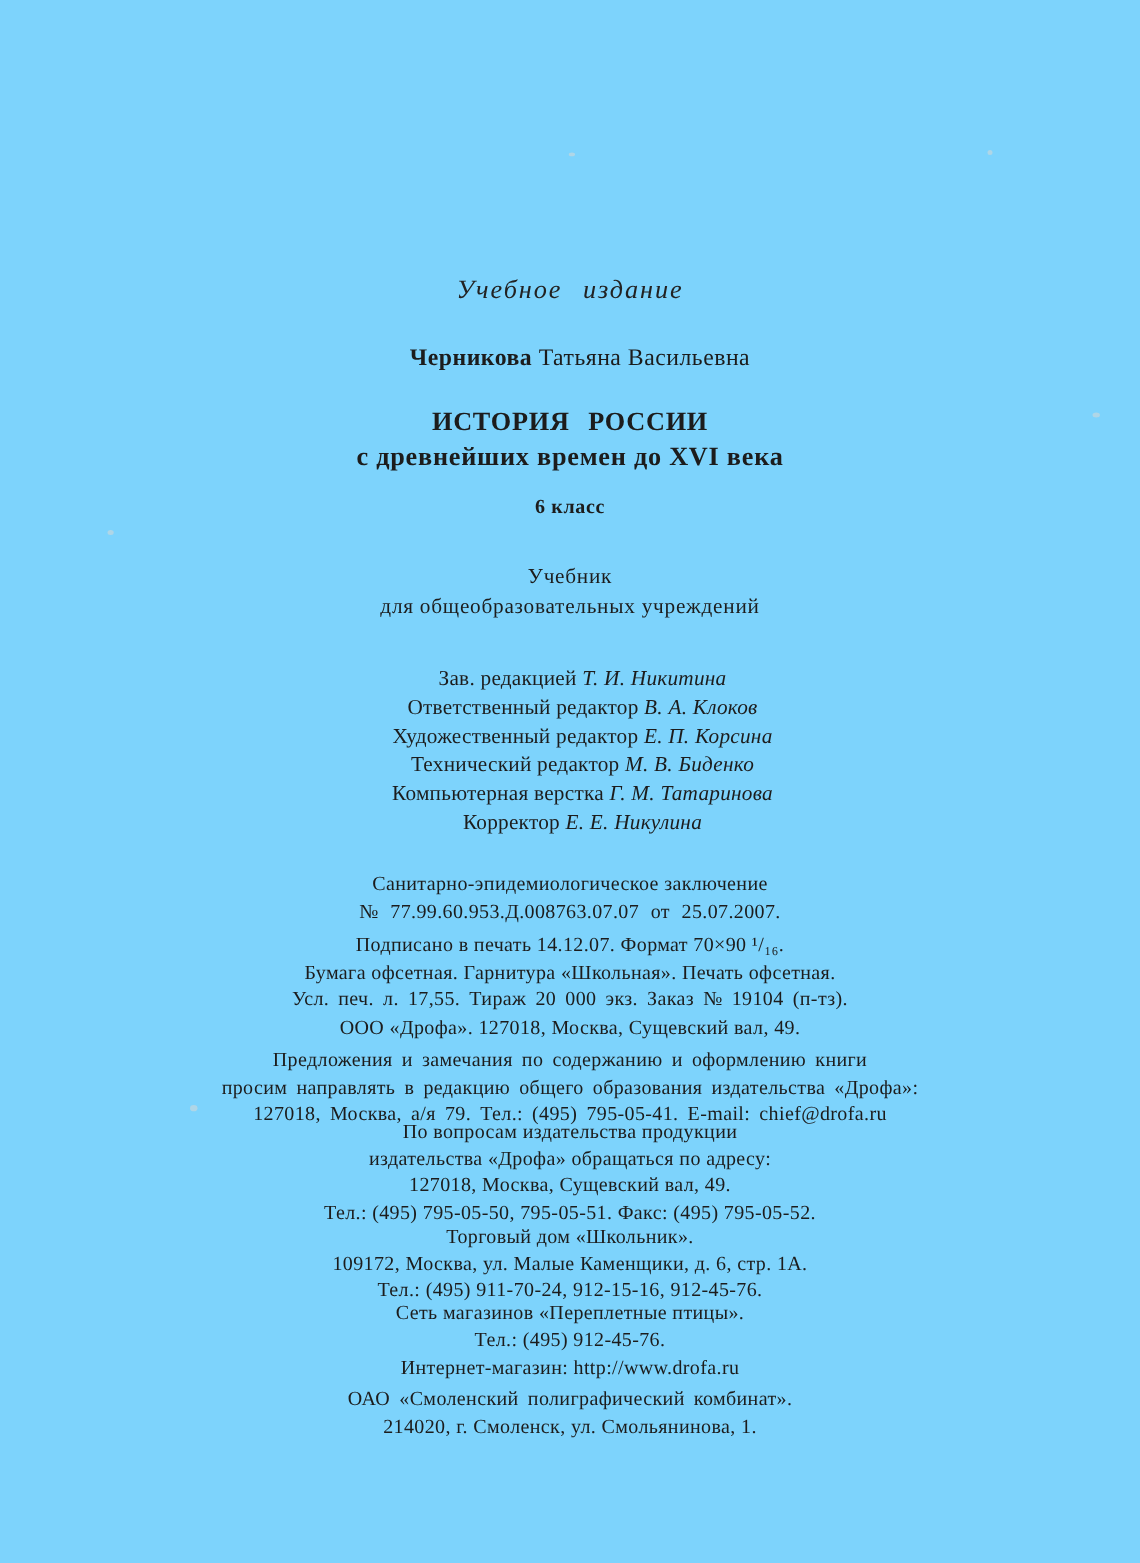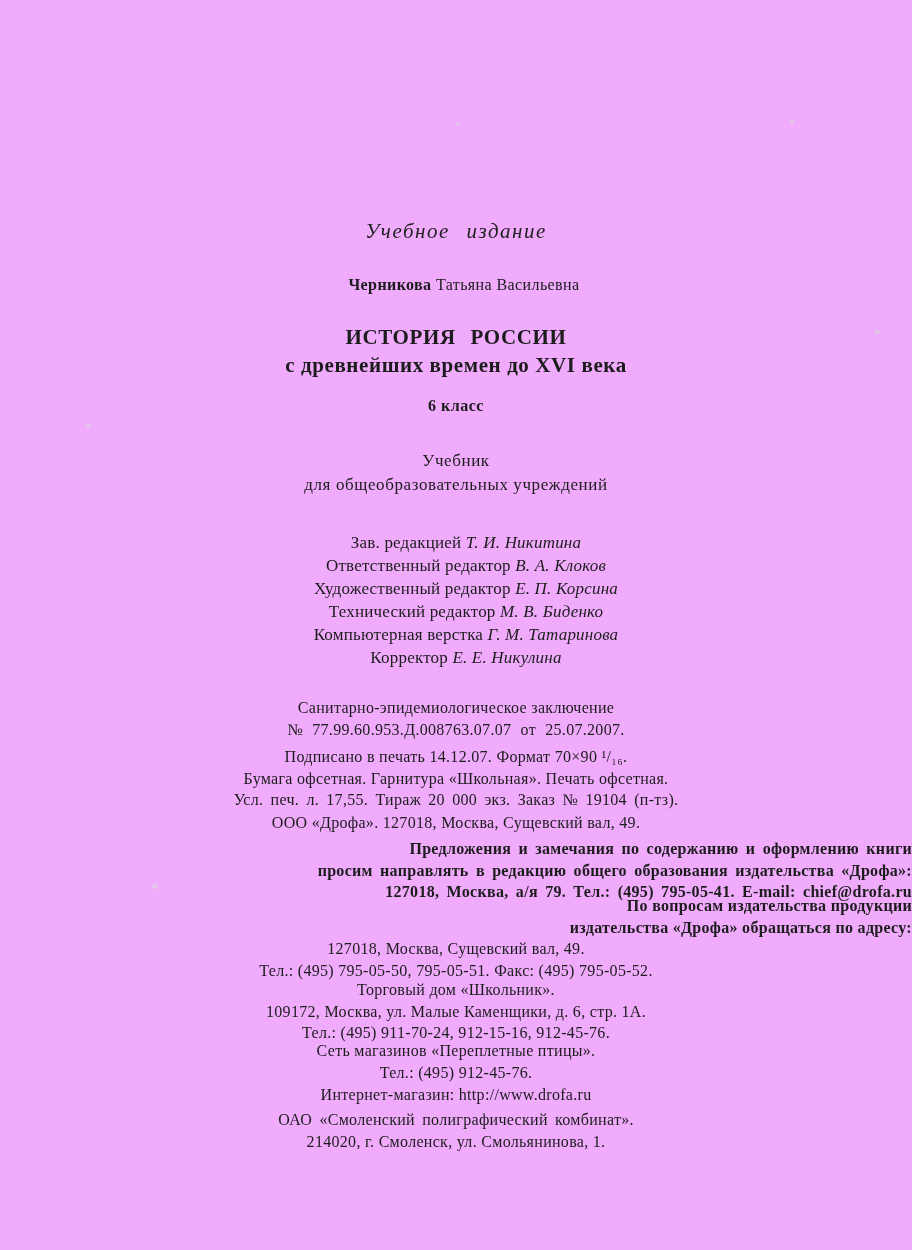--- a/index.html
+++ b/index.html
@@ -1,37 +1,37 @@
 <!DOCTYPE html>
 <html><head>
 <meta charset="utf-8">
 <style>
   html, body { margin: 0; padding: 0; background: #ffffff; }
   .page {
     position: relative;
     width: 912px;
     height: 1250px;
-    background: #f0abfc;
+    background: #7dd3fc;
     overflow: hidden;
     font-family: "Liberation Serif", "DejaVu Serif", serif;
     color: #1c1c1c;
   }
   .b { position: absolute; left: 0; right: 0; text-align: center; }
 
   .edition   { font-style: italic; font-size: 21px; word-spacing: 10px; letter-spacing: 1.5px; color: #222; }
-  .author    { font-size: 16px; letter-spacing: 0.4px; padding-left: 16px; }
+  .author    { font-size: 19px; letter-spacing: 0.4px; padding-left: 16px; }
   .author .surname { font-weight: 700; }
   .title     { font-size: 21px; font-weight: 700; line-height: 28px; letter-spacing: 0.6px; }
   .title .wide { word-spacing: 9px; }
   .grade     { font-size: 16px; font-weight: 700; letter-spacing: 0.5px; }
   .subtitle  { font-size: 17px; line-height: 24px; letter-spacing: 0.6px; }
   .staff     { font-size: 17px; line-height: 23px; letter-spacing: 0.2px; padding-left: 20px; }
   .staff .name { font-style: italic; }
   .small     { font-size: 16px; line-height: 21.5px; letter-spacing: 0.3px; }
-  .bold      { font-weight: 700; text-align: right; }
+  .bold      { font-weight: 400; }
   .ws        { word-spacing: 5px; }
   .ws2       { word-spacing: 3px; }
 
   .speck { position: absolute; background: #d9d9d6; border-radius: 50%; opacity: 0.55; }
 </style>
 </head>
 <body>
 
 <div class="page">
 

